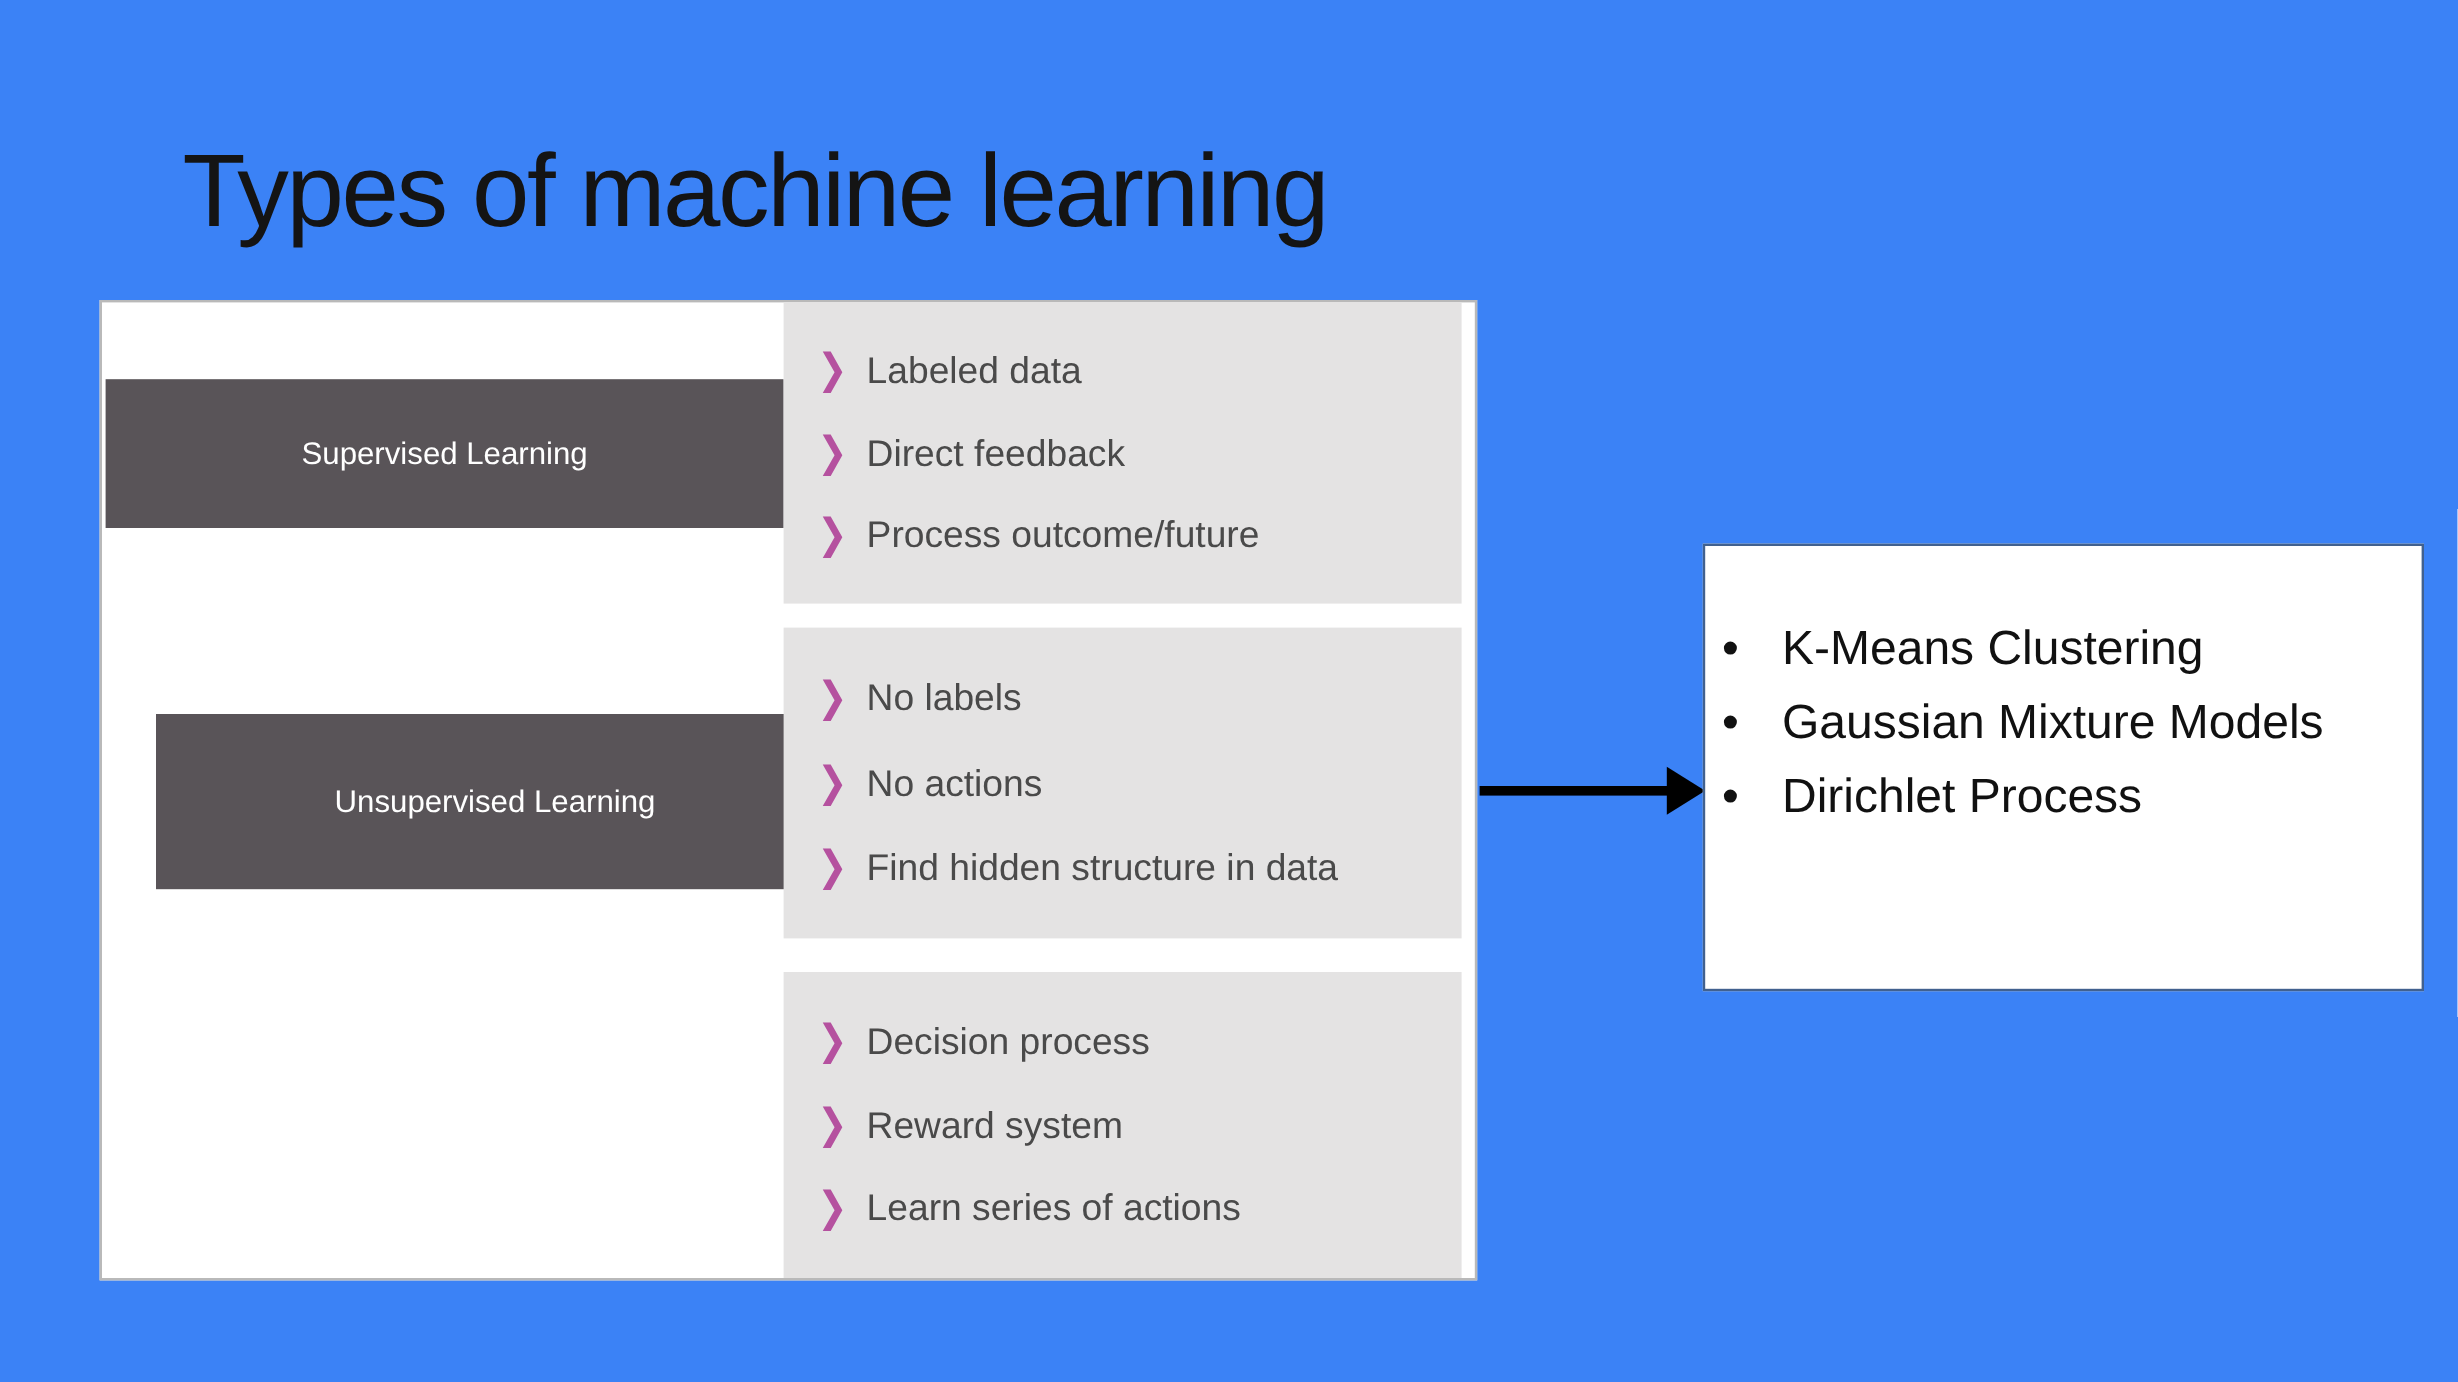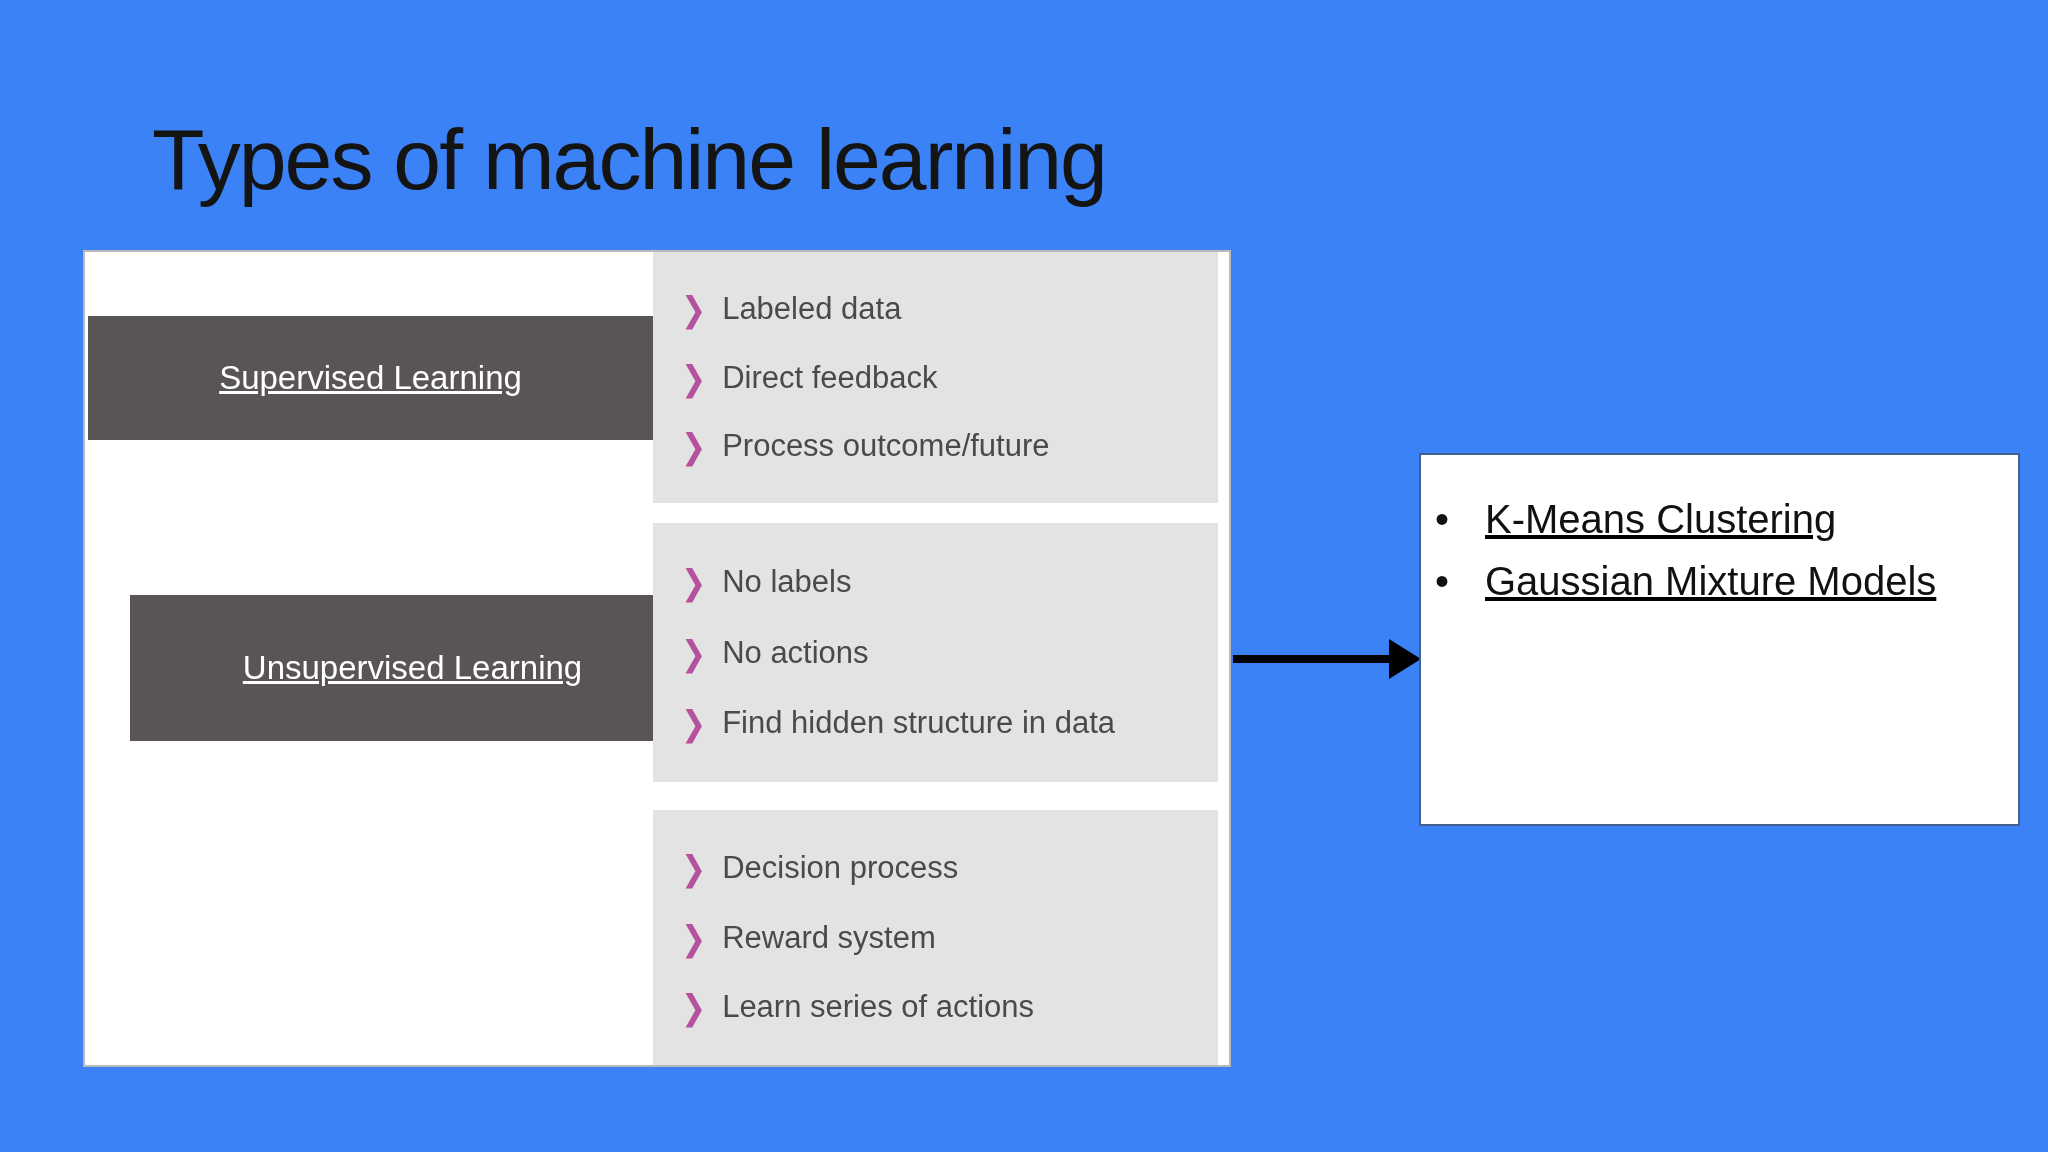--- a/index.html
+++ b/index.html
@@ -15,21 +15,21 @@
   .ml-table{
     position:absolute;left:83px;top:250px;width:1148px;height:817px;
     box-sizing:border-box;border:2px solid var(--table_border,#b9b9b9);background:#fff;
   }
   .dark-box{
     position:absolute;left:3px;width:565px;
     background:var(--dark_box,#595458);
     display:flex;align-items:center;justify-content:center;
   }
   .dark-box span{
-    color:#fff;font-size:33px;font-weight:300;letter-spacing:0px;white-space:nowrap;text-decoration:underline;
+    color:#fff;font-size:26px;font-weight:300;letter-spacing:0px;white-space:nowrap;
   }
   .dark-1{top:64px;height:124px;}
   .dark-2{top:343px;height:146px;margin-left:42px;}
   .dark-3{top:625px;height:124px;}
   .panel{
     position:absolute;left:568px;width:565px;
     background:var(--panel_bg,#e4e3e3);
     display:flex;flex-direction:column;justify-content:space-evenly;
     padding:6px 0;box-sizing:border-box;
   }
@@ -55,21 +55,21 @@
   .arrow .head{
     position:absolute;left:156px;top:0;width:0;height:0;
     border-left:32px solid var(--arrow_color,#000);
     border-top:20px solid transparent;border-bottom:20px solid transparent;
   }
   .callout{
     position:absolute;left:1419px;top:453px;width:601px;height:373px;
     box-sizing:border-box;border:2px solid var(--callout_border,#41618f);background:#fff;
   }
   .callout ul{
-    margin:0;padding:33px 0 0 0;list-style:none;text-decoration:underline;
+    margin:0;padding:54px 0 0 0;list-style:none;
   }
   .callout li{
     position:relative;padding-left:64px;max-width:500px;
     font-size:40px;line-height:62px;color:#111;font-weight:400;
   }
   .callout li::before{
     content:"\2022";position:absolute;left:14px;top:0;
     font-size:40px;line-height:62px;color:#111;
   }
 </style>
@@ -138,16 +138,17 @@
 
   <div class="arrow">
     <div class="shaft"></div>
     <div class="head"></div>
   </div>
 
   <div class="callout">
     <ul>
       <li>K-Means Clustering</li>
       <li>Gaussian Mixture Models</li>
+      <li>Dirichlet Process</li>
     </ul>
   </div>
 
 </div>
 
 </body></html>

